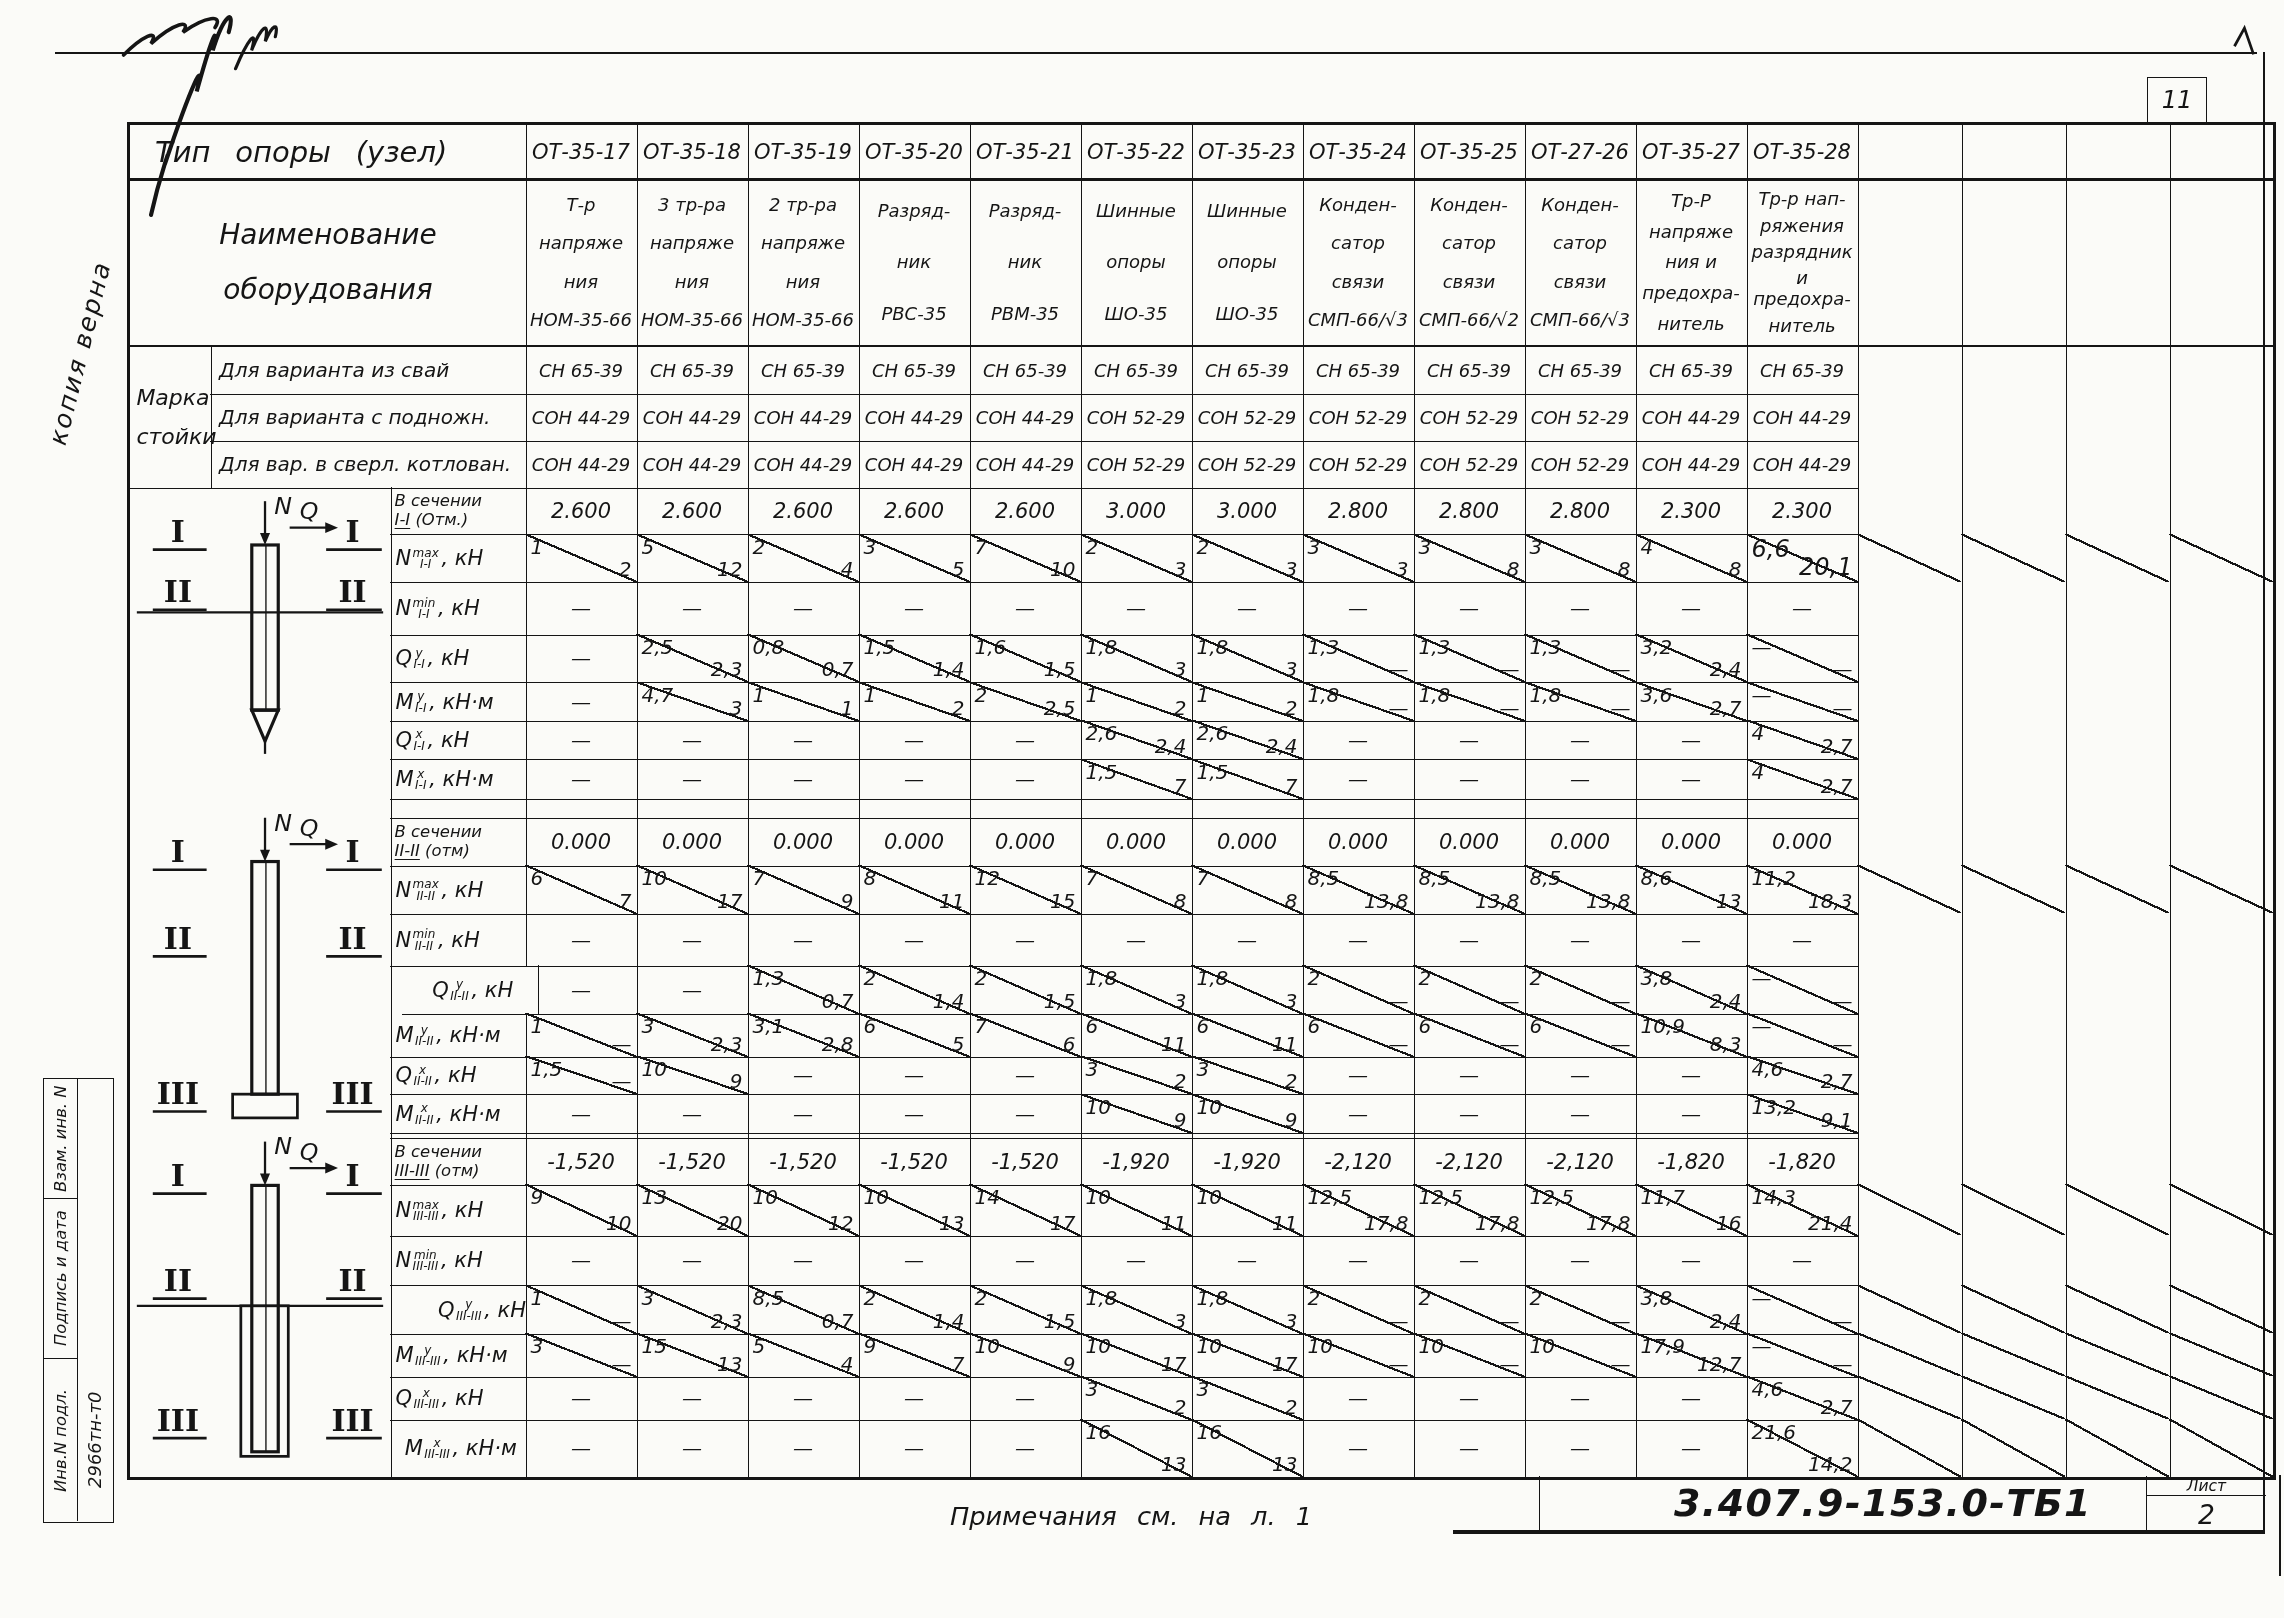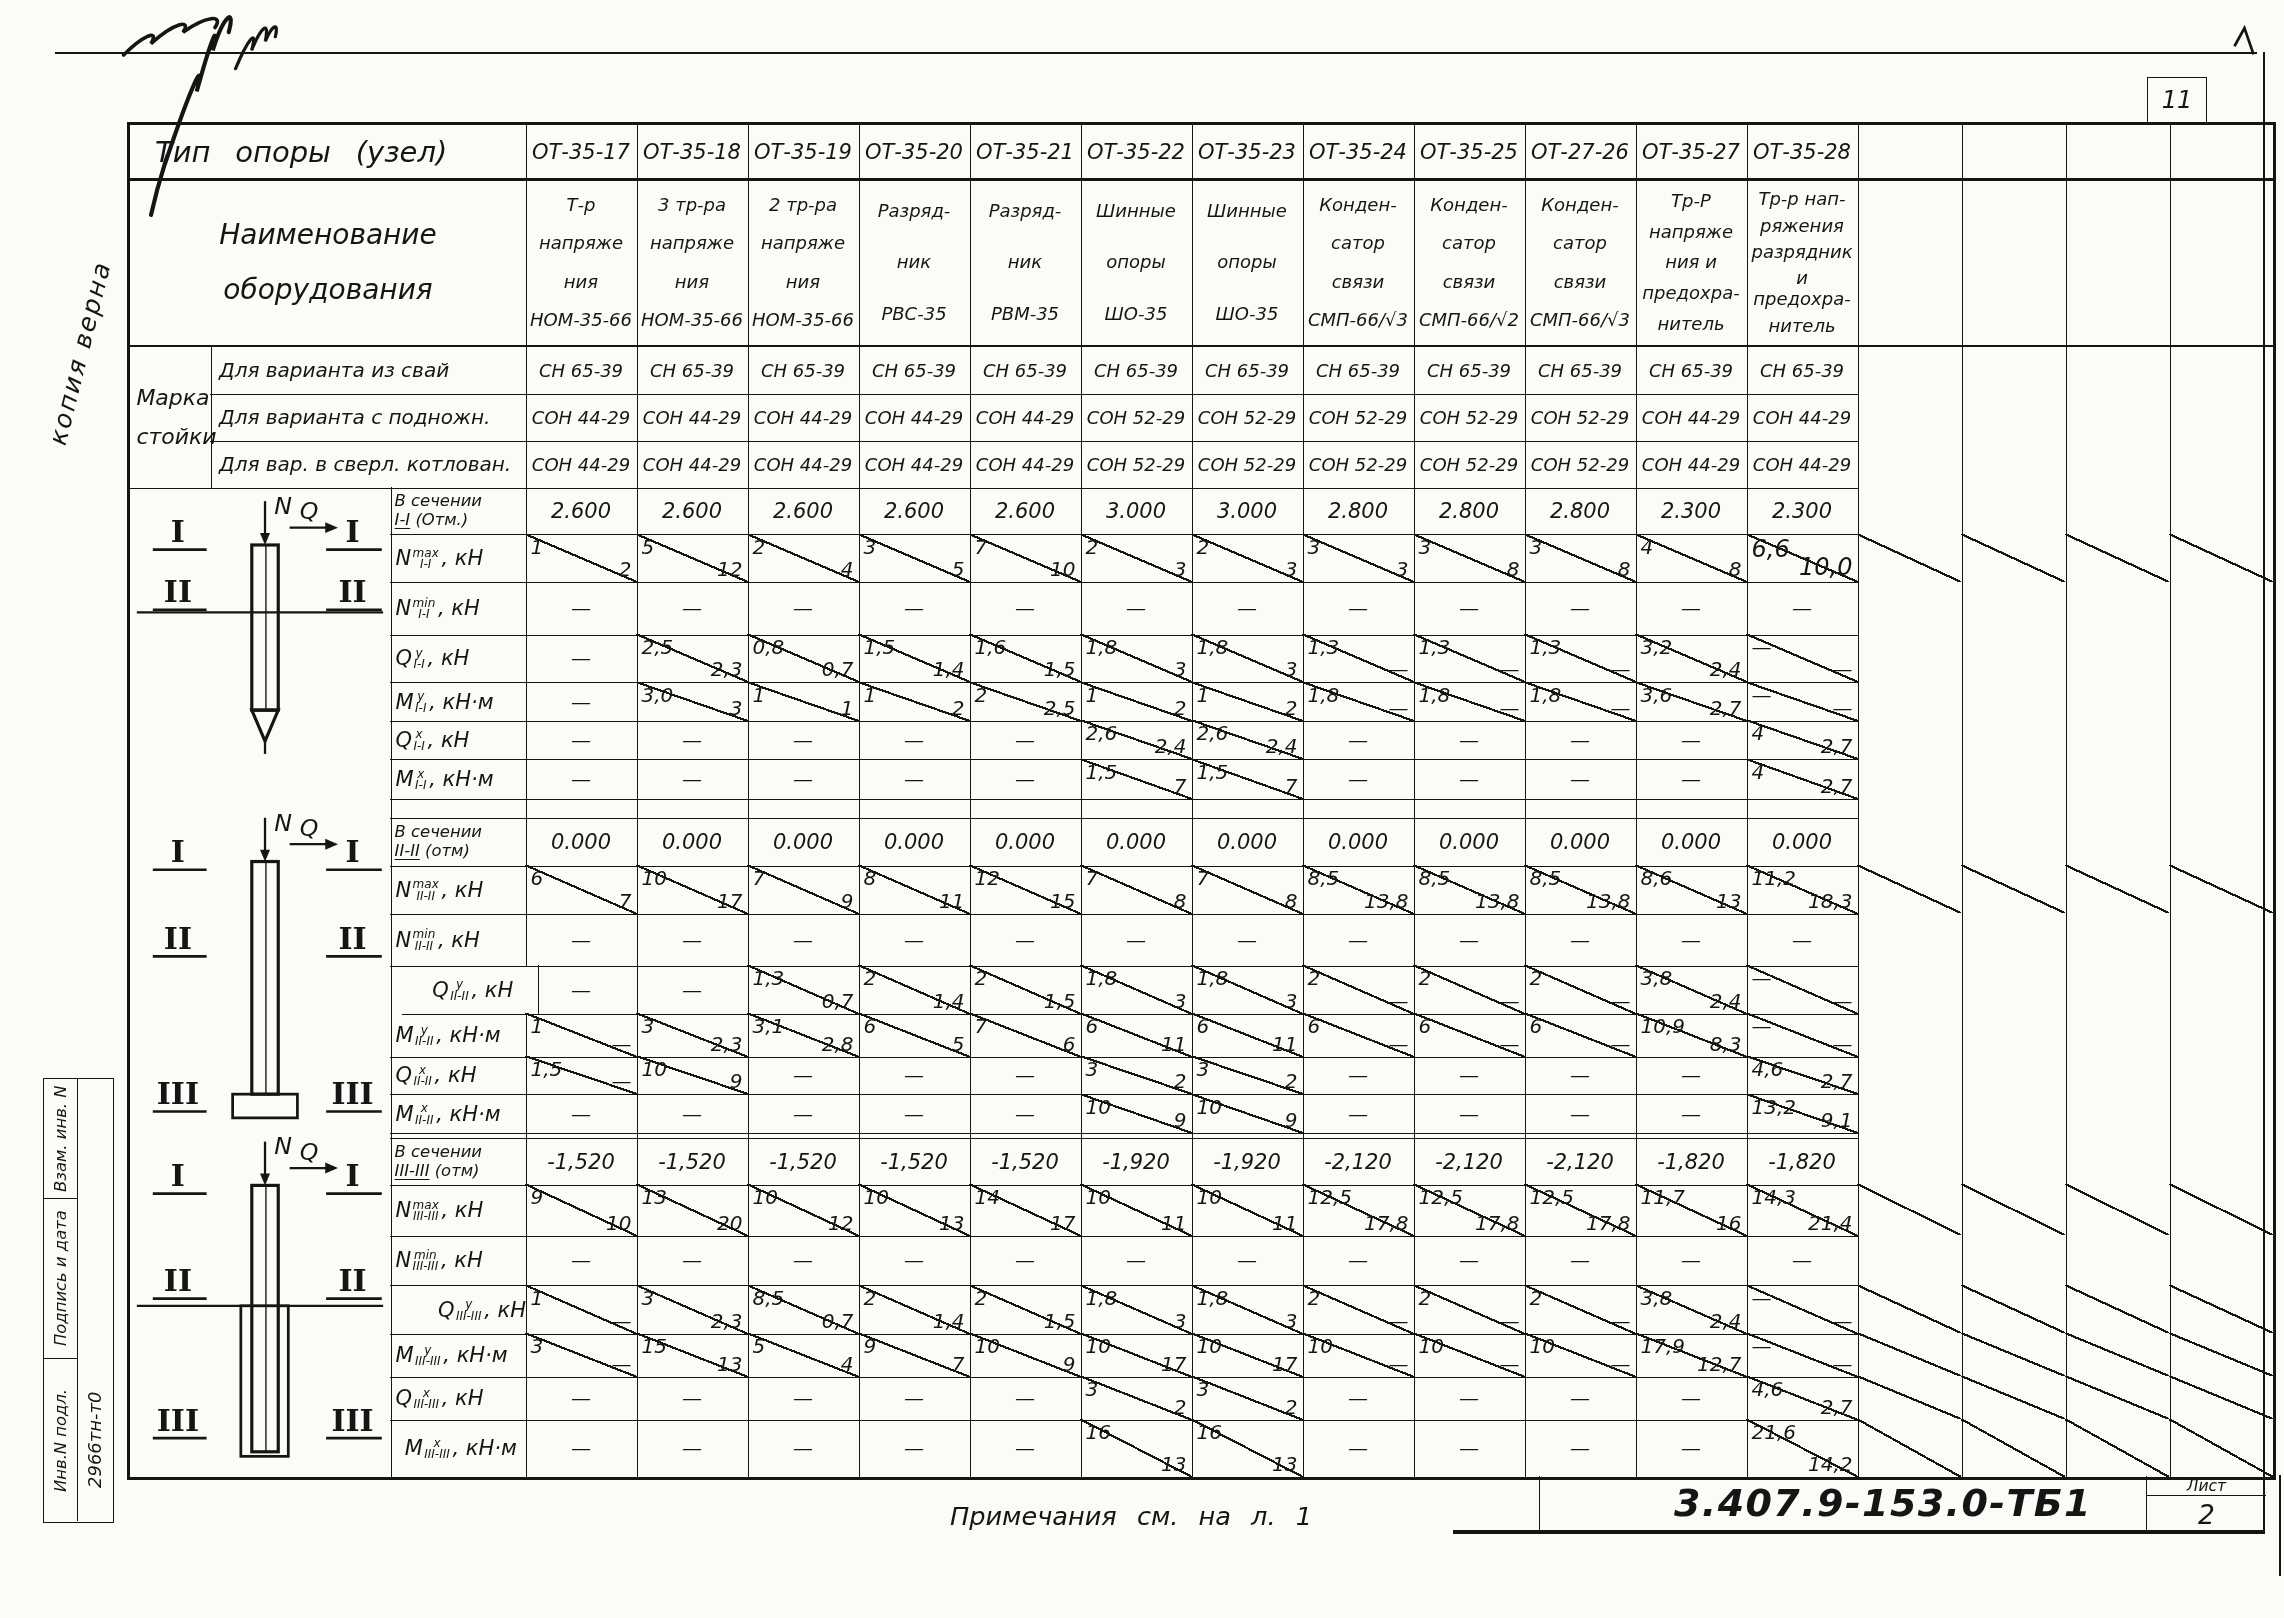--- a/index.html
+++ b/index.html
@@ -293,21 +293,21 @@
       <div class="c diagbg" style="left: 1394px; top: 409px; width: 113px; height: 49px; font-size: 20px;">
         <span class="sa">3</span>
         <span class="sb">8</span>
       </div>
       <div class="c diagbg" style="left: 1505px; top: 409px; width: 113px; height: 49px; font-size: 20px;">
         <span class="sa">4</span>
         <span class="sb">8</span>
       </div>
       <div class="c diagbg" style="left: 1616px; top: 409px; width: 113px; height: 49px; font-size: 24px;">
         <span class="sa">6,6</span>
-        <span class="sb">10,0</span>
+        <span class="sb">20,1</span>
       </div>
       <div class="c cent" style="left: 260px; top: 456px; width: 137px; height: 55px; display: flex; justify-content: flex-start; padding-left: 5.5px;">
         <span class="rl" style="font-size: 21px;">N<span class="ss">
             <span>min</span>
             <span>I-I</span>
           </span>, кН</span>
       </div>
       <div class="c cent" style="left: 395px; top: 456px; width: 113px; height: 55px; font-size: 20px;">—</div>
       <div class="c cent" style="left: 506px; top: 456px; width: 113px; height: 55px; font-size: 20px;">—</div>
       <div class="c cent" style="left: 617px; top: 456px; width: 113px; height: 55px; font-size: 20px;">—</div>
@@ -372,21 +372,21 @@
         <span class="sb">—</span>
       </div>
       <div class="c cent" style="left: 260px; top: 557px; width: 137px; height: 40px; display: flex; justify-content: flex-start; padding-left: 5.5px;">
         <span class="rl" style="font-size: 21px;">M<span class="ss">
             <span>у</span>
             <span>I-I</span>
           </span>, кН·м</span>
       </div>
       <div class="c cent" style="left: 395px; top: 557px; width: 113px; height: 40px; font-size: 20px;">—</div>
       <div class="c diagbg" style="left: 506px; top: 557px; width: 113px; height: 40px; font-size: 20px;">
-        <span class="sa">3,0</span>
+        <span class="sa">4,7</span>
         <span class="sb">3</span>
       </div>
       <div class="c diagbg" style="left: 617px; top: 557px; width: 113px; height: 40px; font-size: 20px;">
         <span class="sa">1</span>
         <span class="sb">1</span>
       </div>
       <div class="c diagbg" style="left: 728px; top: 557px; width: 113px; height: 40px; font-size: 20px;">
         <span class="sa">1</span>
         <span class="sb">2</span>
       </div>

